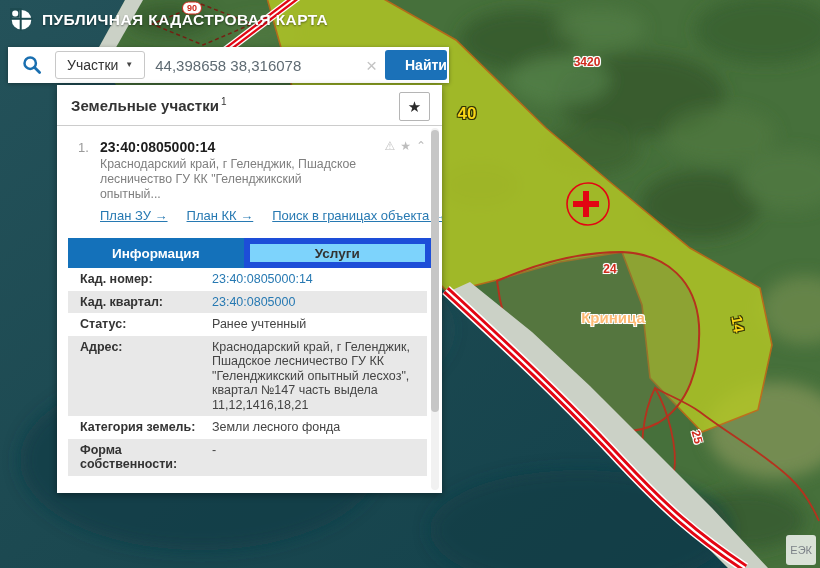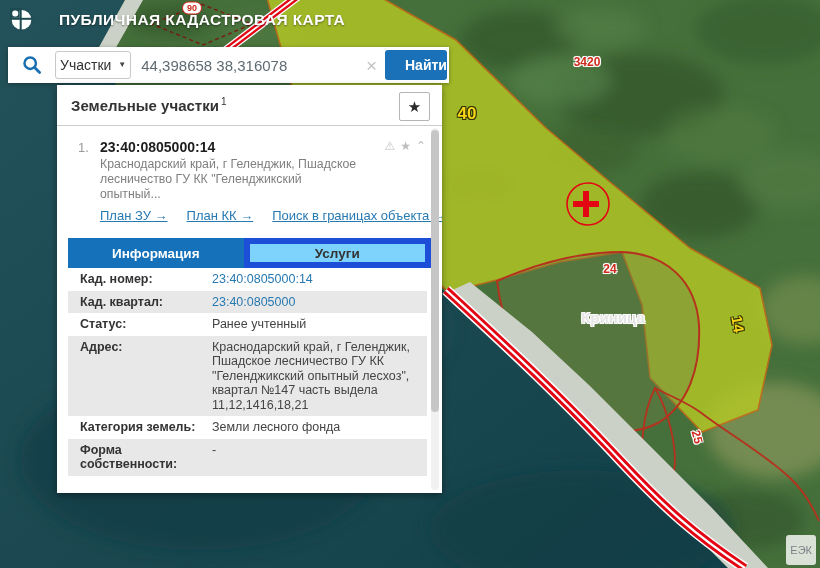--- a/index.html
+++ b/index.html
@@ -10,37 +10,37 @@
   
   .map{position:absolute;inset:0;z-index:0;}
   .map svg{display:block;}
   .map-label{position:absolute;transform:translate(-50%,-50%);white-space:nowrap;
              pointer-events:none;font-weight:bold;}
   .halo-white{text-shadow:-1px -1px 0 #fff,1px -1px 0 #fff,-1px 1px 0 #fff,1px 1px 0 #fff,0 0 2px #fff;}
   .halo-dark{text-shadow:-1px -1px 0 rgba(45,45,5,.95),1px -1px 0 rgba(45,45,5,.95),
              -1px 1px 0 rgba(45,45,5,.95),1px 1px 0 rgba(45,45,5,.95);}
   .lbl-red{color:#cf2b1d;font-size:12px;}
   .lbl-yellow{color:#f8d616;font-size:16px;}
-  .lbl-place{color:#e5e5e5;font-size:15px;}
+  .lbl-place{color:#fdba74;font-size:15px;}
   .pill-90{position:absolute;left:192px;top:8px;transform:translate(-50%,-50%);
            background:#fff;border:1px solid #cf2b1d;border-radius:8px;color:#cf2b1d;
            font-size:9px;font-weight:bold;padding:0 4px;line-height:11px;}
   .attr-label{position:absolute;right:4px;bottom:3px;background:rgba(255,255,255,.8);
               border-radius:3px;color:#7c8288;font-size:11px;padding:8px 4px;line-height:14px;}
 
   
-  .app-header{position:absolute;left:10px;top:8px;z-index:5;display:flex;align-items:center;gap:26px;}
+  .app-header{position:absolute;left:10px;top:8px;z-index:5;display:flex;align-items:center;gap:9px;}
   .app-title{color:#fff;font-size:15.5px;font-weight:bold;letter-spacing:.4px;
              text-shadow:0 1px 2px rgba(0,0,0,.45);}
 
   
   .search-bar{position:absolute;left:8px;top:47px;width:441px;height:36px;background:#fff;
               z-index:6;display:flex;align-items:center;box-shadow:0 1px 4px rgba(0,0,0,.35);}
   .search-icon{margin:0 13px 0 14px;flex:0 0 auto;display:flex;}
-  .category-btn{height:26px;padding:0 4px;border:1px solid #c8c8c8;border-radius:3px;background:#fff;
+  .category-btn{height:26px;padding:0 11px;border:1px solid #c8c8c8;border-radius:3px;background:#fff;
                 display:flex;align-items:center;gap:7px;font-size:14px;color:#333;cursor:pointer;flex:0 0 auto;}
   .caret{font-size:8px;color:#444;line-height:1;}
   .search-input{flex:1;min-width:0;border:none;outline:none;font-size:15px;color:#5f6b73;
                 padding:0 10px;font-family:inherit;background:transparent;}
   .clear-btn{color:#c4c4c4;font-size:19px;line-height:1;margin:0 8px 0 2px;cursor:pointer;flex:0 0 auto;}
   .submit-btn{width:62px;height:30px;margin-right:2px;background:#1b71b8;color:#fff;border:none;
               border-radius:3px;font-size:14px;font-weight:600;font-family:inherit;cursor:pointer;flex:0 0 auto;padding-left:20px;}
 
   
   .panel{position:absolute;left:57px;top:85px;width:385px;height:408px;background:#fff;z-index:6;

